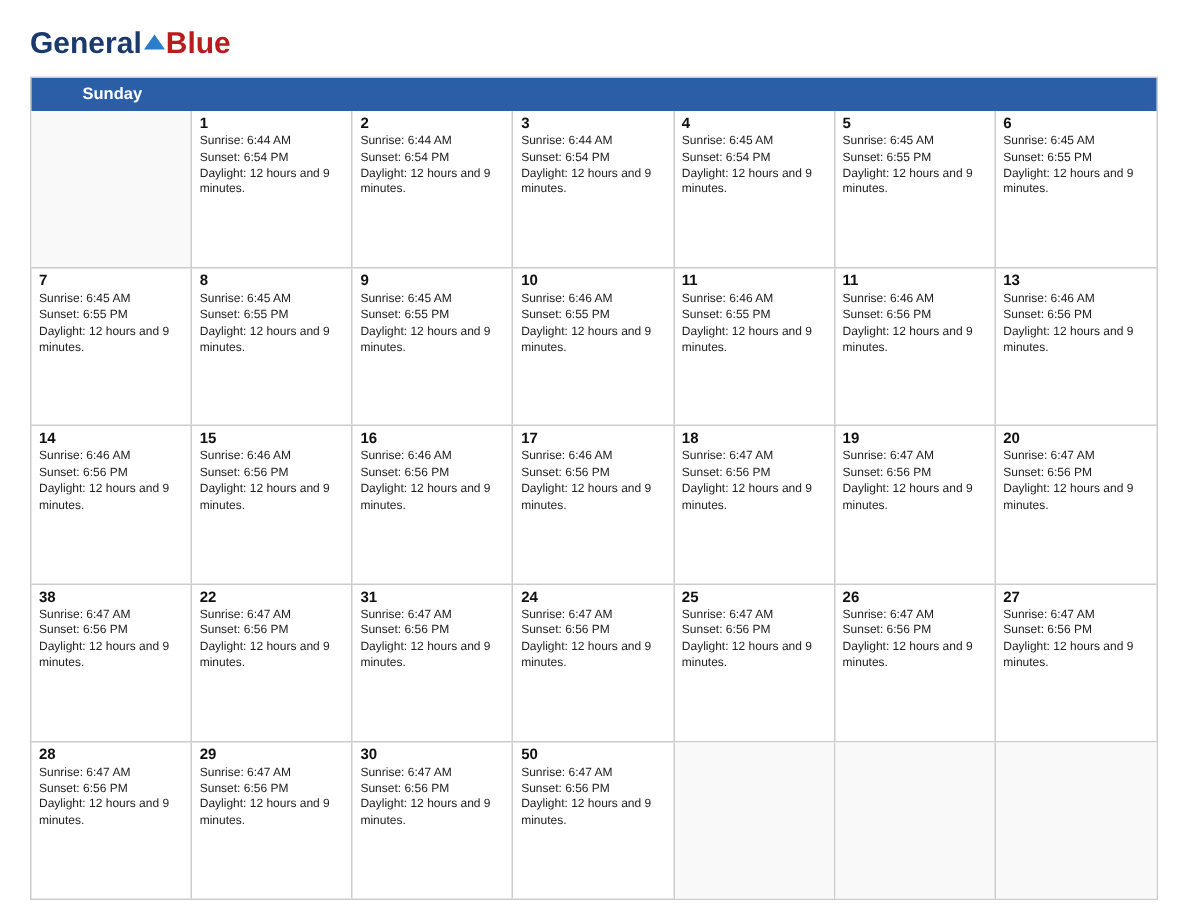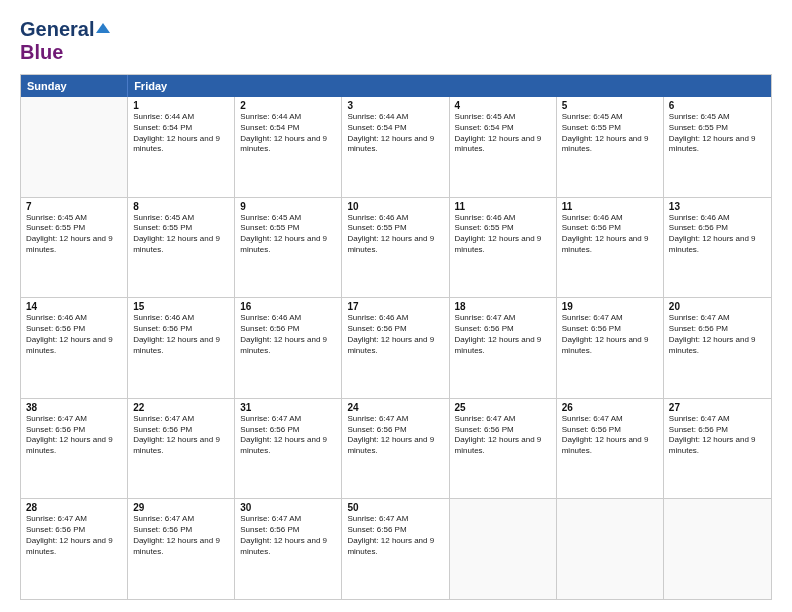--- a/index.html
+++ b/index.html
@@ -39,20 +39,21 @@
     .calendar {
       flex: 1;
       display: flex;
       flex-direction: column;
       border: 1px solid #ccc;
     }
     .cal-header {
       display: grid;
       grid-template-columns: repeat(7, 1fr);
       background: #2a5fa8;
+      padding-left: 28px;
     }
     .cal-header-cell {
       color: #fff;
       font-size: 11px;
       font-weight: bold;
       padding: 5px 6px;
       text-align: left;
       border-right: 1px solid #4a7bc8;
     }
     .cal-header-cell:last-child { border-right: none; }
@@ -95,34 +96,34 @@
       width: 0;
       height: 0;
       border-left: 7px solid transparent;
       border-right: 7px solid transparent;
       border-bottom: 10px solid #2a7dc9;
       margin-left: 2px;
       margin-bottom: 4px;
     }
     .logo-container {
       display: flex;
-      flex-direction: column;
+      flex-direction: row;
       line-height: 1.15;
     }
     .logo-top {
       font-size: 20px;
       font-weight: bold;
       color: #1a3a6b;
       display: flex;
       align-items: center;
     }
     .logo-bottom {
       font-size: 20px;
       font-weight: bold;
-      color: #701a75;
+      color: #b91c1c;
     }
   </style>
 </head>
 <body>
 
 <div class="page">
   <div class="header">
     <div class="logo-container">
       <div class="logo-top">
         <span>General</span>
@@ -132,21 +133,20 @@
     </div>
     <div class="title-block">
       <div class="month-year"></div>
       <div class="location"></div>
     </div>
   </div>
 
   <div class="calendar">
     <div class="cal-header">
     <div class="cal-header-cell">Sunday</div>
-        <div class="cal-header-cell">Friday</div>
       </div>
     <div class="cal-body">
     <div class="cal-row">
           <div class="cal-cell empty"></div>
           <div class="cal-cell">
             <span class="day-num">1</span>
             <div class="cell-text" style="white-space: pre-line;">Sunrise: 6:44 AM
 Sunset: 6:54 PM
 Daylight: 12 hours and 9 minutes.</div>
           </div>

